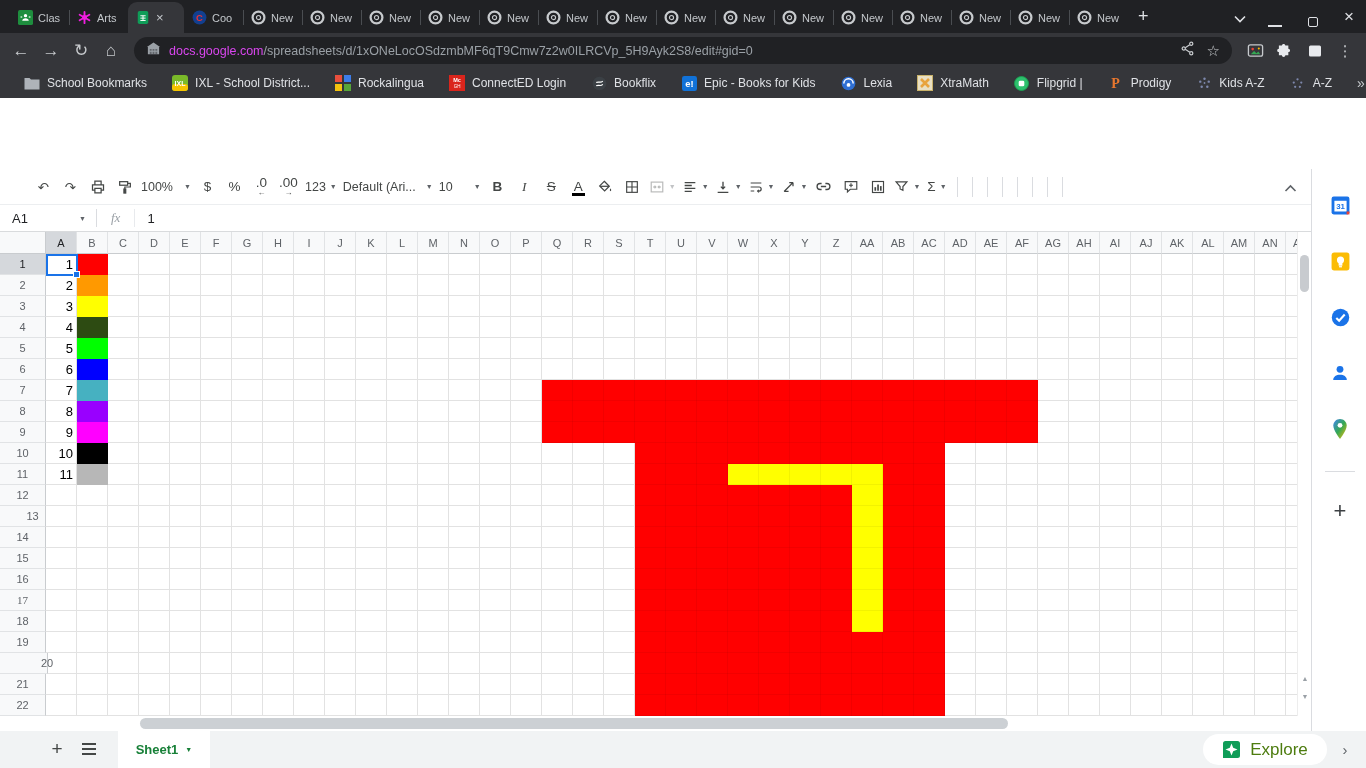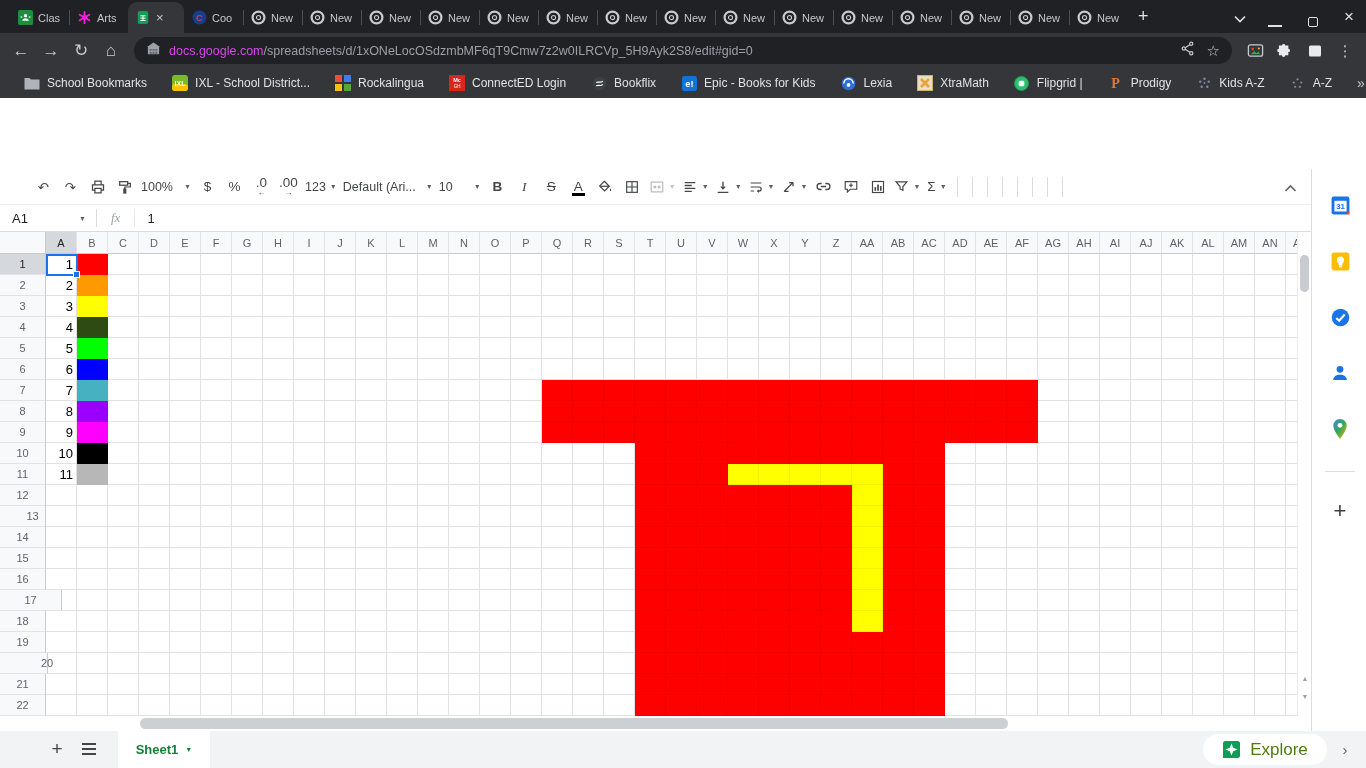--- a/index.html
+++ b/index.html
@@ -832,21 +832,21 @@
       <div class="rh" style="left: 0px; top: 148px; width: 46px; height: 21px;">7</div>
       <div class="rh" style="left: 0px; top: 169px; width: 46px; height: 21px;">8</div>
       <div class="rh" style="left: 0px; top: 190px; width: 46px; height: 21px;">9</div>
       <div class="rh" style="left: 0px; top: 211px; width: 46px; height: 21px;">10</div>
       <div class="rh" style="left: 0px; top: 232px; width: 46px; height: 21px;">11</div>
       <div class="rh" style="left: 0px; top: 253px; width: 46px; height: 21px;">12</div>
       <div class="rh" style="left: 0px; top: 274px; width: 46px; height: 21px; padding-left: 20px;">13</div>
       <div class="rh" style="left: 0px; top: 295px; width: 46px; height: 21px;">14</div>
       <div class="rh" style="left: 0px; top: 316px; width: 46px; height: 21px;">15</div>
       <div class="rh" style="left: 0px; top: 337px; width: 46px; height: 21px;">16</div>
-      <div class="rh" style="left: 0px; top: 358px; width: 62px; height: 21px;">17</div>
+      <div class="rh" style="left: 0px; top: 358px; width: 46px; height: 21px; font-family: Liberation Serif, serif;">17</div>
       <div class="rh" style="left: 0px; top: 379px; width: 46px; height: 21px;">18</div>
       <div class="rh" style="left: 0px; top: 400px; width: 46px; height: 21px;">19</div>
       <div class="rh" style="left: 0px; top: 421px; width: 46px; height: 21px; padding-left: 47px;">20</div>
       <div class="rh" style="left: 0px; top: 442px; width: 46px; height: 21px;">21</div>
       <div class="rh" style="left: 0px; top: 463px; width: 46px; height: 21px;">22</div>
       <div class="art" style="left: 542px; top: 148px; width: 496px; height: 63px; background-color: rgb(255, 0, 0);"></div>
       <div class="art" style="left: 635px; top: 211px; width: 310px; height: 273px; background-color: rgb(255, 0, 0);"></div>
       <div class="art" style="left: 728px; top: 232px; width: 155px; height: 21px; background-color: rgb(255, 255, 0);"></div>
       <div class="art" style="left: 852px; top: 253px; width: 31px; height: 147px; background-color: rgb(255, 255, 0);"></div>
       <div class="swatch" style="left: 77px; top: 22px; width: 31px; height: 21px; background: rgb(255, 0, 0);"></div>

